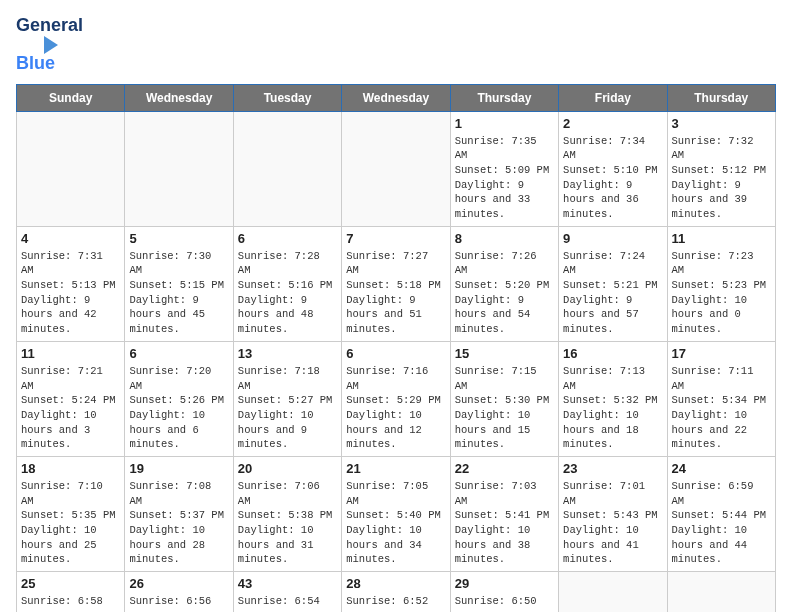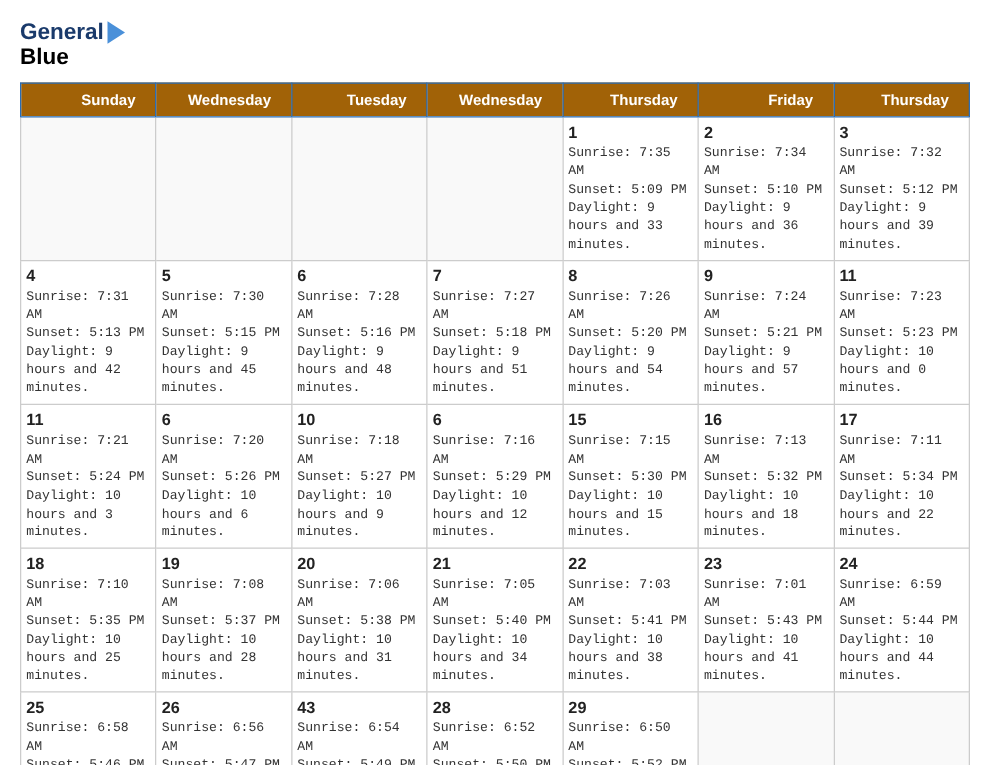--- a/index.html
+++ b/index.html
@@ -31,24 +31,24 @@
     .location-title {
       font-size: 14px;
       color: #333;
     }
     .calendar {
       width: 100%;
       border-collapse: collapse;
       font-size: 11px;
     }
     .calendar thead th {
-      background-color: #a16207;
+      background-color: #737373;
       color: #fff;
       padding: 6px 16px;
-      text-align: right;
+      text-align: center;
       font-size: 12px;
       border: 1px solid #2a6db5;
     }
     .calendar tbody td {
       border: 1px solid #ccc;
       vertical-align: top;
       padding: 4px;
       min-height: 80px;
       width: 108px;
     }
@@ -67,25 +67,25 @@
     .empty-cell {
       background: #f9f9f9;
     }
   </style>
 </head>
 <body>
 
 <div class="header-area">
   <div class="logo">
     <div>
-      <div style="display:flex;align-items:center;">
+      <div style="display:flex;align-items:center;flex-direction:column;">
         <div style="font-size:18px;font-weight:bold;color:#1a3a6b;line-height:1.1;">General<span style="color:#4a90d9;"></span></div>
         <div style="width:0;height:0;border-top:9px solid transparent;border-bottom:9px solid transparent;border-left:14px solid #4a90d9;margin-left:3px;"></div>
       </div>
-      <div style="font-size:18px;font-weight:bold;color:#000000;line-height:1.1;">Blue</div>
+      <div style="font-size:18px;font-weight:bold;color:#3b82f6;line-height:1.1;">Blue</div>
     </div>
   </div>
   <div class="title-area">
     <div class="month-title"></div>
     <div class="location-title"></div>
   </div>
 </div>
 
 <table class="calendar">
   <thead>
@@ -151,21 +151,21 @@
       <tr>
         <td>
           <div class="day-number">11</div>
           <div class="day-info">Sunrise: 7:21 AM<br>Sunset: 5:24 PM<br>Daylight: 10 hours and 3 minutes.</div>
         </td>
         <td>
           <div class="day-number">6</div>
           <div class="day-info">Sunrise: 7:20 AM<br>Sunset: 5:26 PM<br>Daylight: 10 hours and 6 minutes.</div>
         </td>
         <td>
-          <div class="day-number">10</div>
+          <div class="day-number">13</div>
           <div class="day-info">Sunrise: 7:18 AM<br>Sunset: 5:27 PM<br>Daylight: 10 hours and 9 minutes.</div>
         </td>
         <td>
           <div class="day-number">6</div>
           <div class="day-info">Sunrise: 7:16 AM<br>Sunset: 5:29 PM<br>Daylight: 10 hours and 12 minutes.</div>
         </td>
         <td>
           <div class="day-number">15</div>
           <div class="day-info">Sunrise: 7:15 AM<br>Sunset: 5:30 PM<br>Daylight: 10 hours and 15 minutes.</div>
         </td>

